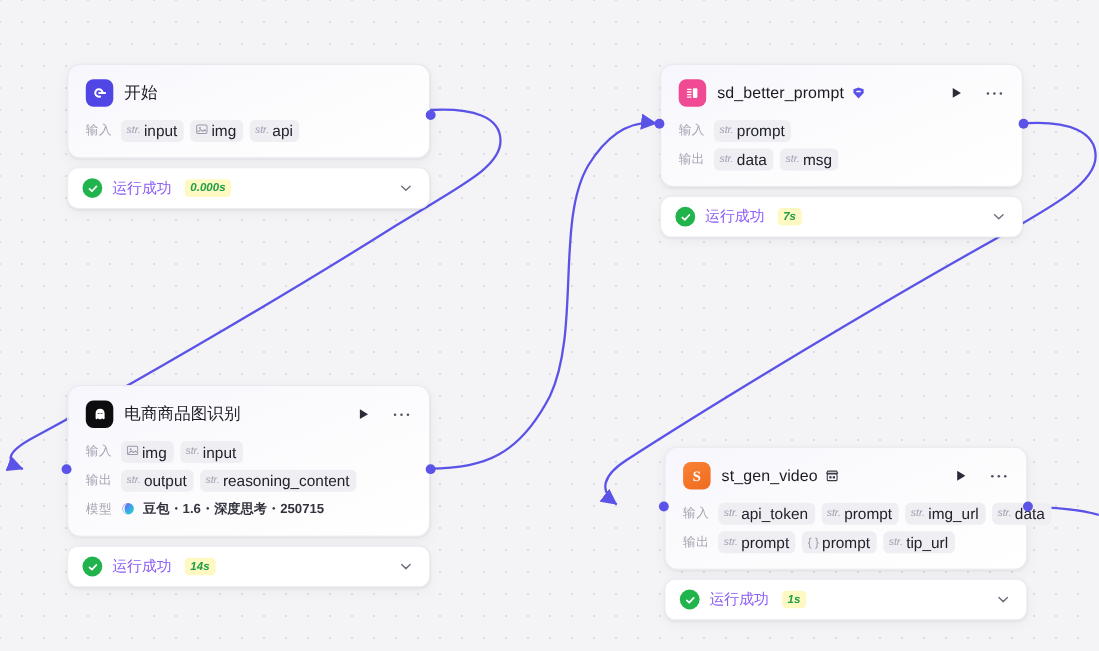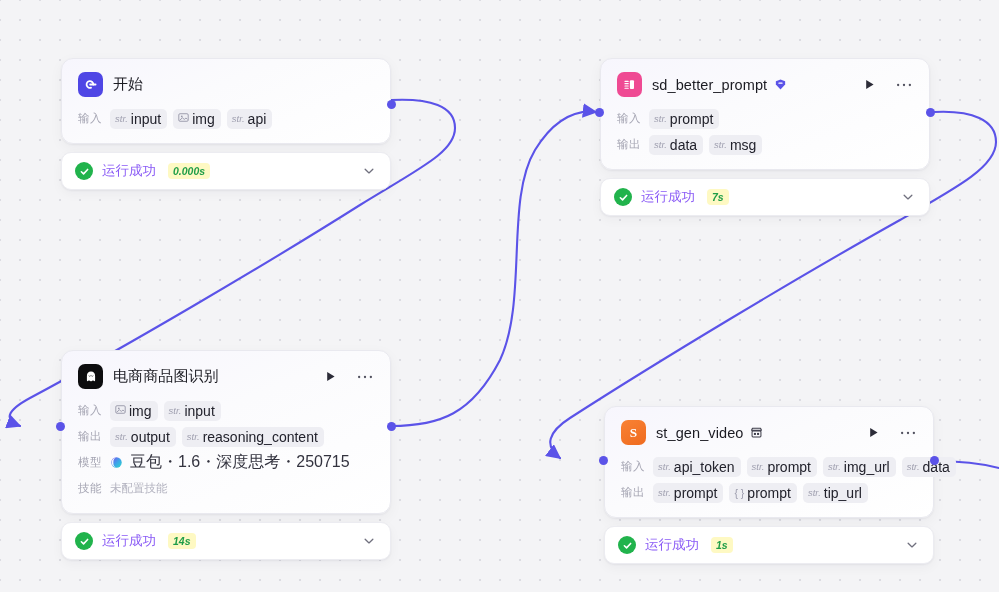--- a/index.html
+++ b/index.html
@@ -132,23 +132,24 @@
   .chip .ty {
     font-size: 9.5px;
     color: #a0a0b0;
     font-style: italic;
     letter-spacing: 0;
   }
   .chip .ty-brace { font-style: normal; font-size: 10.5px; color: #9a9aab; }
   .chip .nm { font-size: 14px; color: #22222c; }
 
   .model-row .mv {
-    font-size: 16px;
+    font-size: 12px;
     color: #33333f;
     white-space: nowrap;
+    font-weight: bold;
   }
   .skill-row .sv {
     font-size: 11.5px;
     color: #b2b2bf;
   }
 
   
   .status {
     margin-top: 8px;
     height: 38px;
@@ -410,24 +411,20 @@
                   <stop offset="55%" stop-color="#3aa7e8"></stop>
                   <stop offset="100%" stop-color="#2fd6c8"></stop>
                 </linearGradient>
               </defs>
               <circle cx="7" cy="7" r="5.6" fill="url(#dbg)"></circle>
               <path d="M7 1.8 A5.2 5.2 0 0 0 7 12.2 A3.4 5.2 0 0 1 7 1.8 Z" fill="#ffffff" opacity=".92"></path>
             </svg>
           </span>
           <span class="mv">豆包・1.6・深度思考・250715</span>
         </div>
-        <div class="row skill-row">
-          <span class="row-label">技能</span>
-          <span class="sv">未配置技能</span>
-        </div>
       </div>
     </div>
     <div class="status">
       <span class="status-ico">
         <svg width="11" height="11" viewBox="0 0 14 14">
           <path d="M3 7.3 L5.8 10 L11 4.4" fill="none" stroke="#ffffff" stroke-width="2" stroke-linecap="round" stroke-linejoin="round"></path>
         </svg>
       </span>
       <span class="status-text">运行成功</span>
       <span class="status-time">14s</span>

